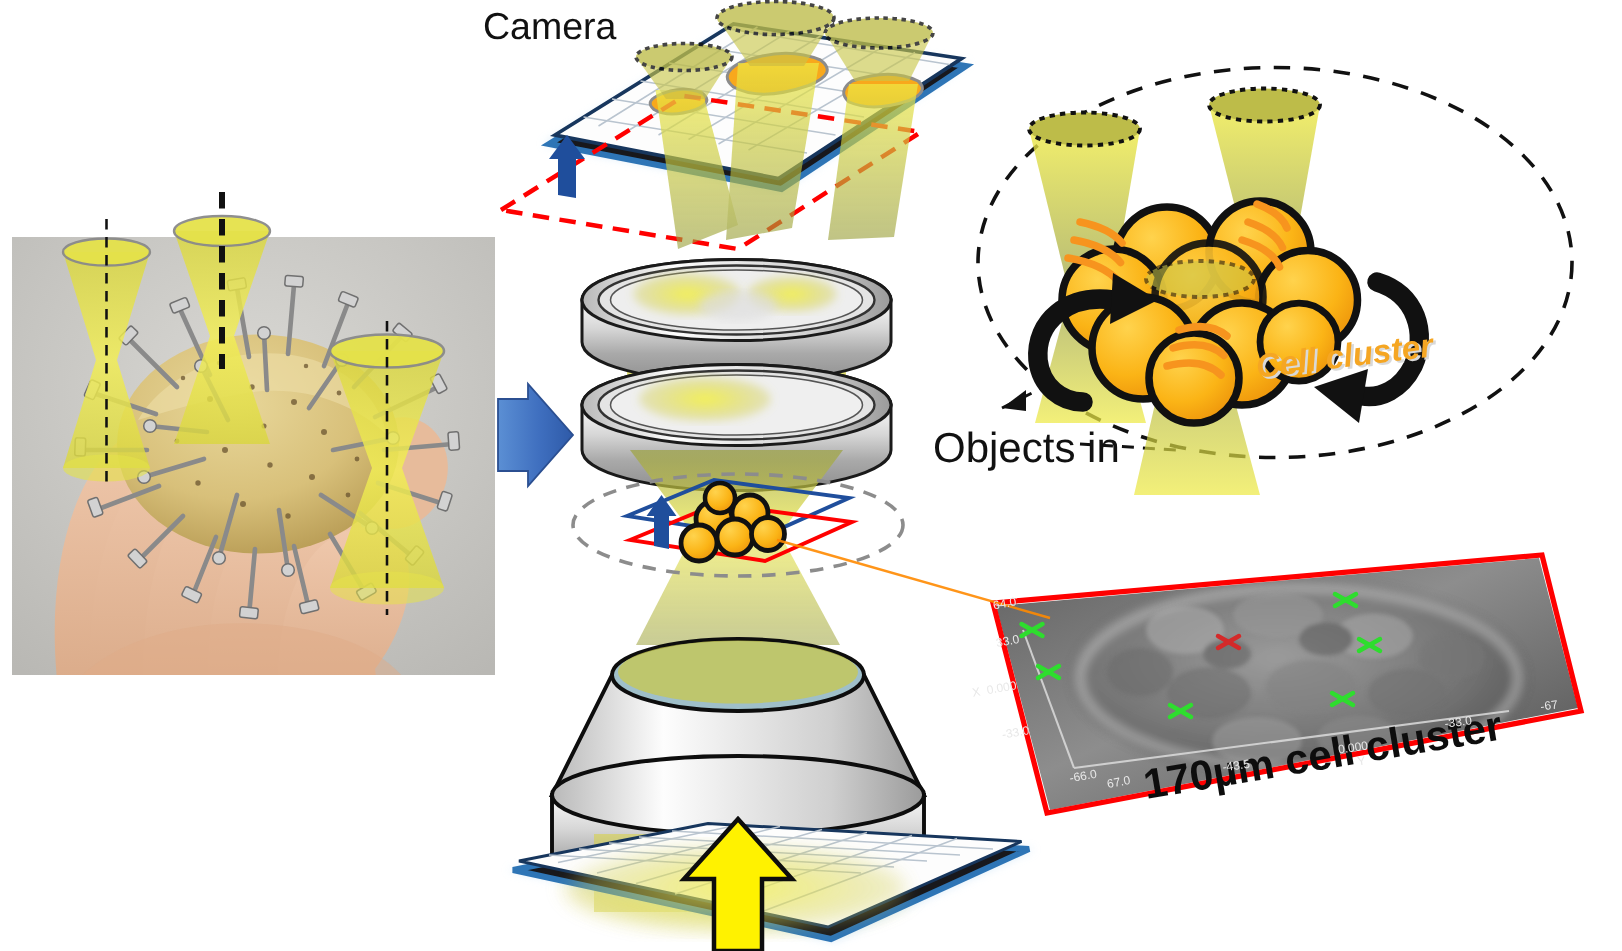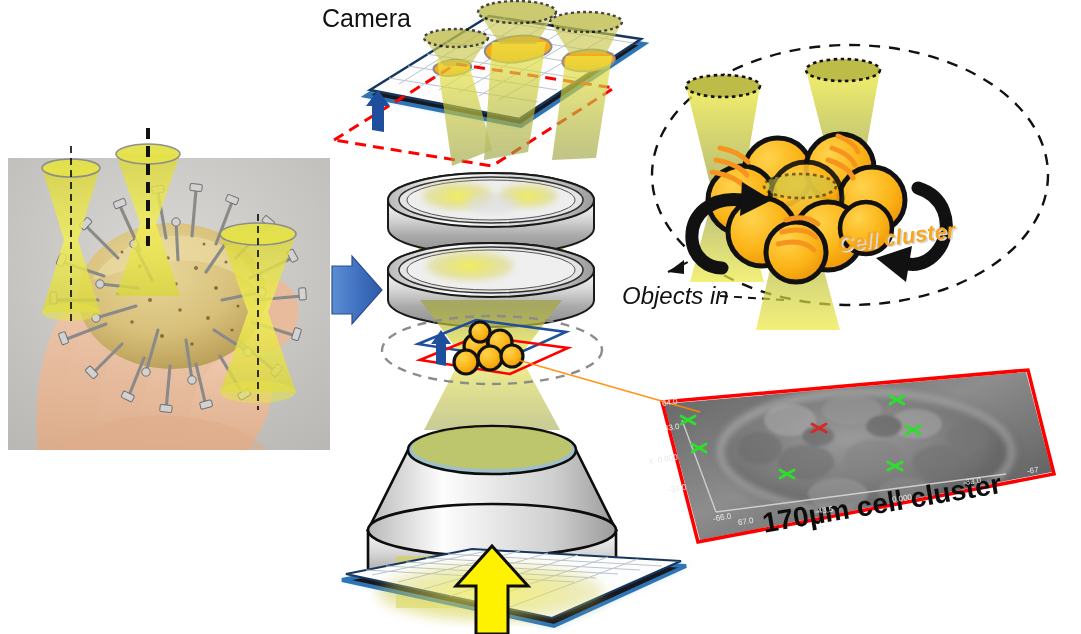--- a/index.html
+++ b/index.html
@@ -2,21 +2,21 @@
 <html><head>
 <meta charset="utf-8">
 <style>
   html,body{margin:0;padding:0;background:#fff;}
   body{width:1081px;height:634px;position:relative;overflow:hidden;
        font-family:"Liberation Sans",sans-serif;}
   #root{position:absolute;left:0;top:0;width:1081px;height:634px;text-align:right;}
   svg.layer{position:absolute;left:0;top:0;width:1081px;height:634px;overflow:visible;}
   .lbl{position:absolute;color:#111;white-space:pre;line-height:1.12;}
   #camera-label{left:322px;top:4px;font-size:25px;}
-  #objects-label{left:622px;top:283px;font-size:24px;font-style:italic;}
+  #objects-label{left:622px;top:283px;font-size:28px;}
   #objects-label .l2{display:block;margin-left:5px;letter-spacing:.5px;}
   #cluster-caption{left:760px;top:508px;font-size:28px;font-weight:600;
      transform:rotate(-9.5deg);transform-origin:0 0;color:#0d0d0d;}
   #cellcluster-label{left:836px;top:233px;font-size:22px;font-style:italic;
      font-weight:bold;color:#F5A623;transform:rotate(-7deg);transform-origin:0 0;
      text-shadow:1.5px 1.5px 0 #d9d9d9;}
   .mg-ax{position:absolute;color:#e8e8e8;font-size:8px;white-space:pre;}
 </style>
 </head>
 <body>

